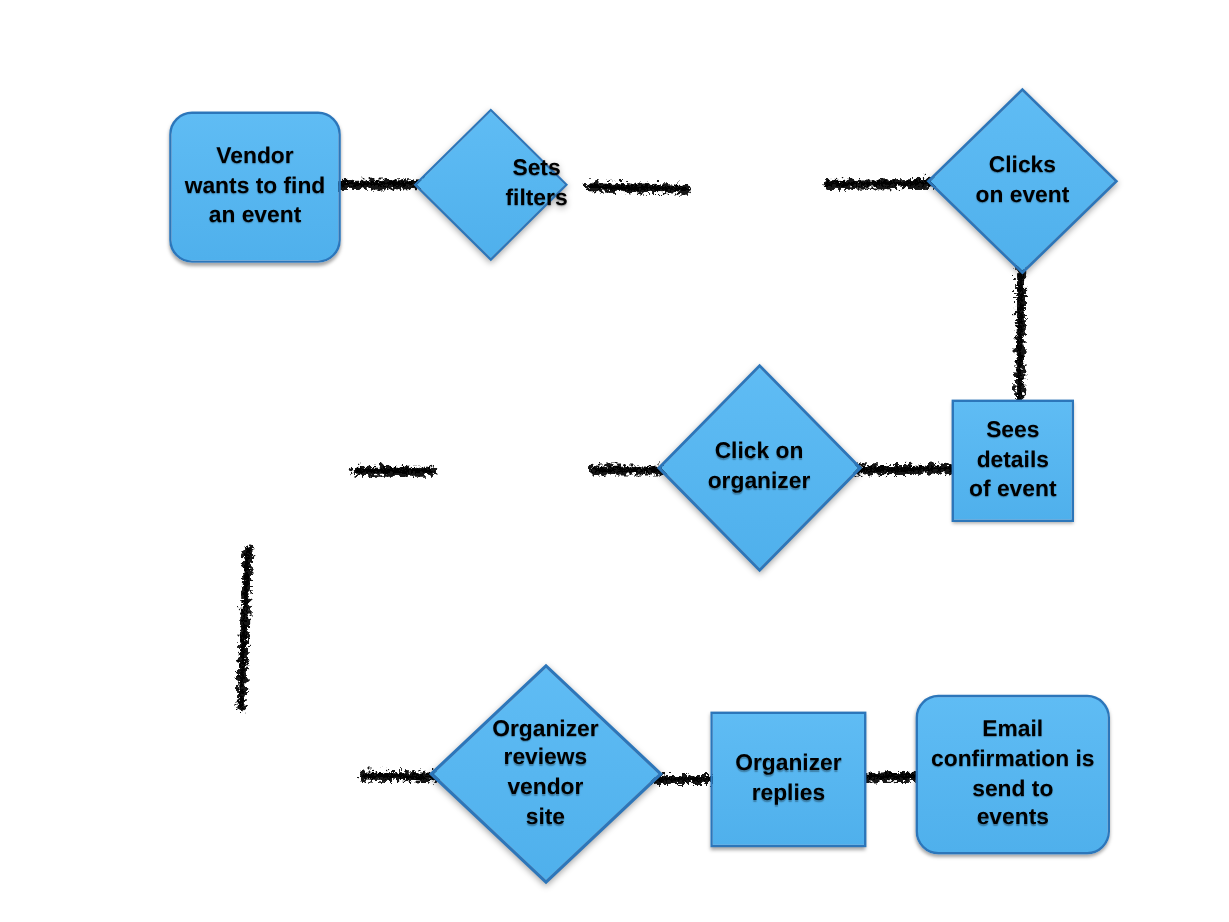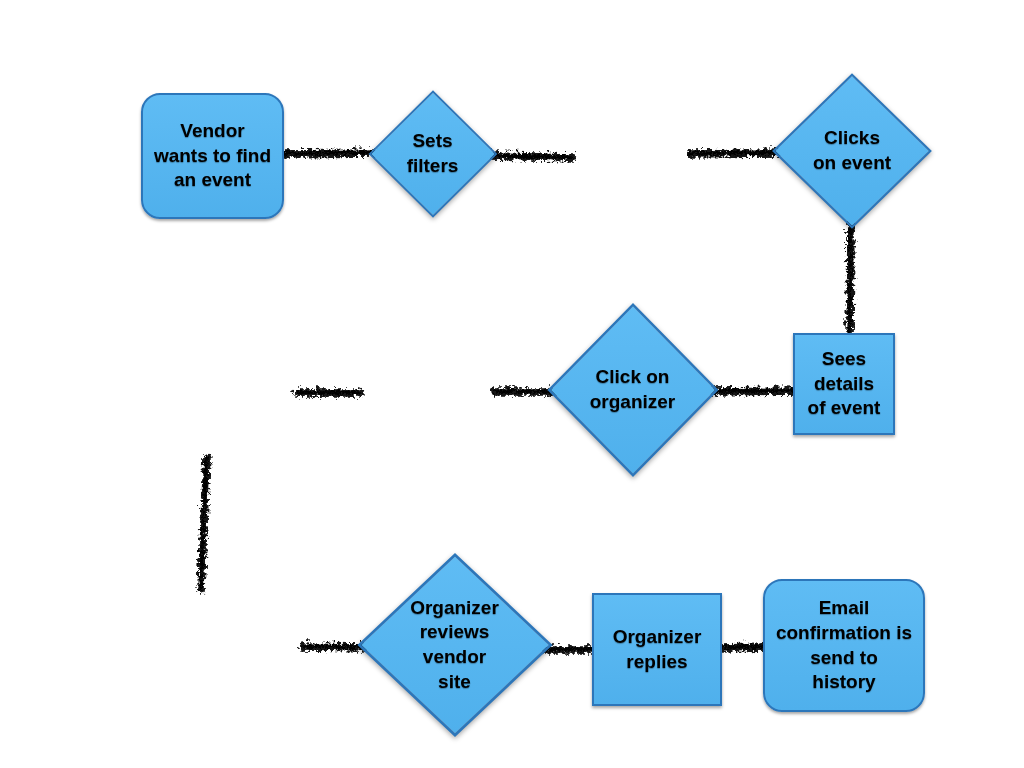--- a/index.html
+++ b/index.html
@@ -88,21 +88,21 @@
     <use href="#wirepaths" class="w1" filter="url(#rough1)"></use>
     <use href="#wirepaths" class="w2" filter="url(#rough2)"></use>
   </svg>
 
   <div class="node box rounded" style="left:141px; top:93px; width:143px; height:126px;">
     <div class="label">Vendor
 wants to find
 an event</div>
   </div>
 
-  <div class="node diamond" style="left:368px; top:90px; width:129px; height:127px;">
+  <div class="node diamond" style="left:344px; top:90px; width:129px; height:127px;justify-content:flex-end;">
     <div class="diamond-shape" style="--sx:0.91; --sy:0.90;"></div>
     <div class="label">Sets
 filters</div>
   </div>
 
 
   <div class="node diamond" style="left:772px; top:73px; width:160px; height:156px;">
     <div class="diamond-shape" style="--sx:1.13; --sy:1.10;"></div>
     <div class="label">Clicks
 on event</div>
@@ -133,16 +133,16 @@
 
   <div class="node box" style="left:592px; top:593px; width:130px; height:113px;">
     <div class="label">Organizer
 replies</div>
   </div>
 
   <div class="node box rounded" style="left:763px; top:579px; width:162px; height:133px;">
     <div class="label">Email
 confirmation is
 send to
-history</div>
+events</div>
   </div>
 
 </div>
 
 </body></html>

